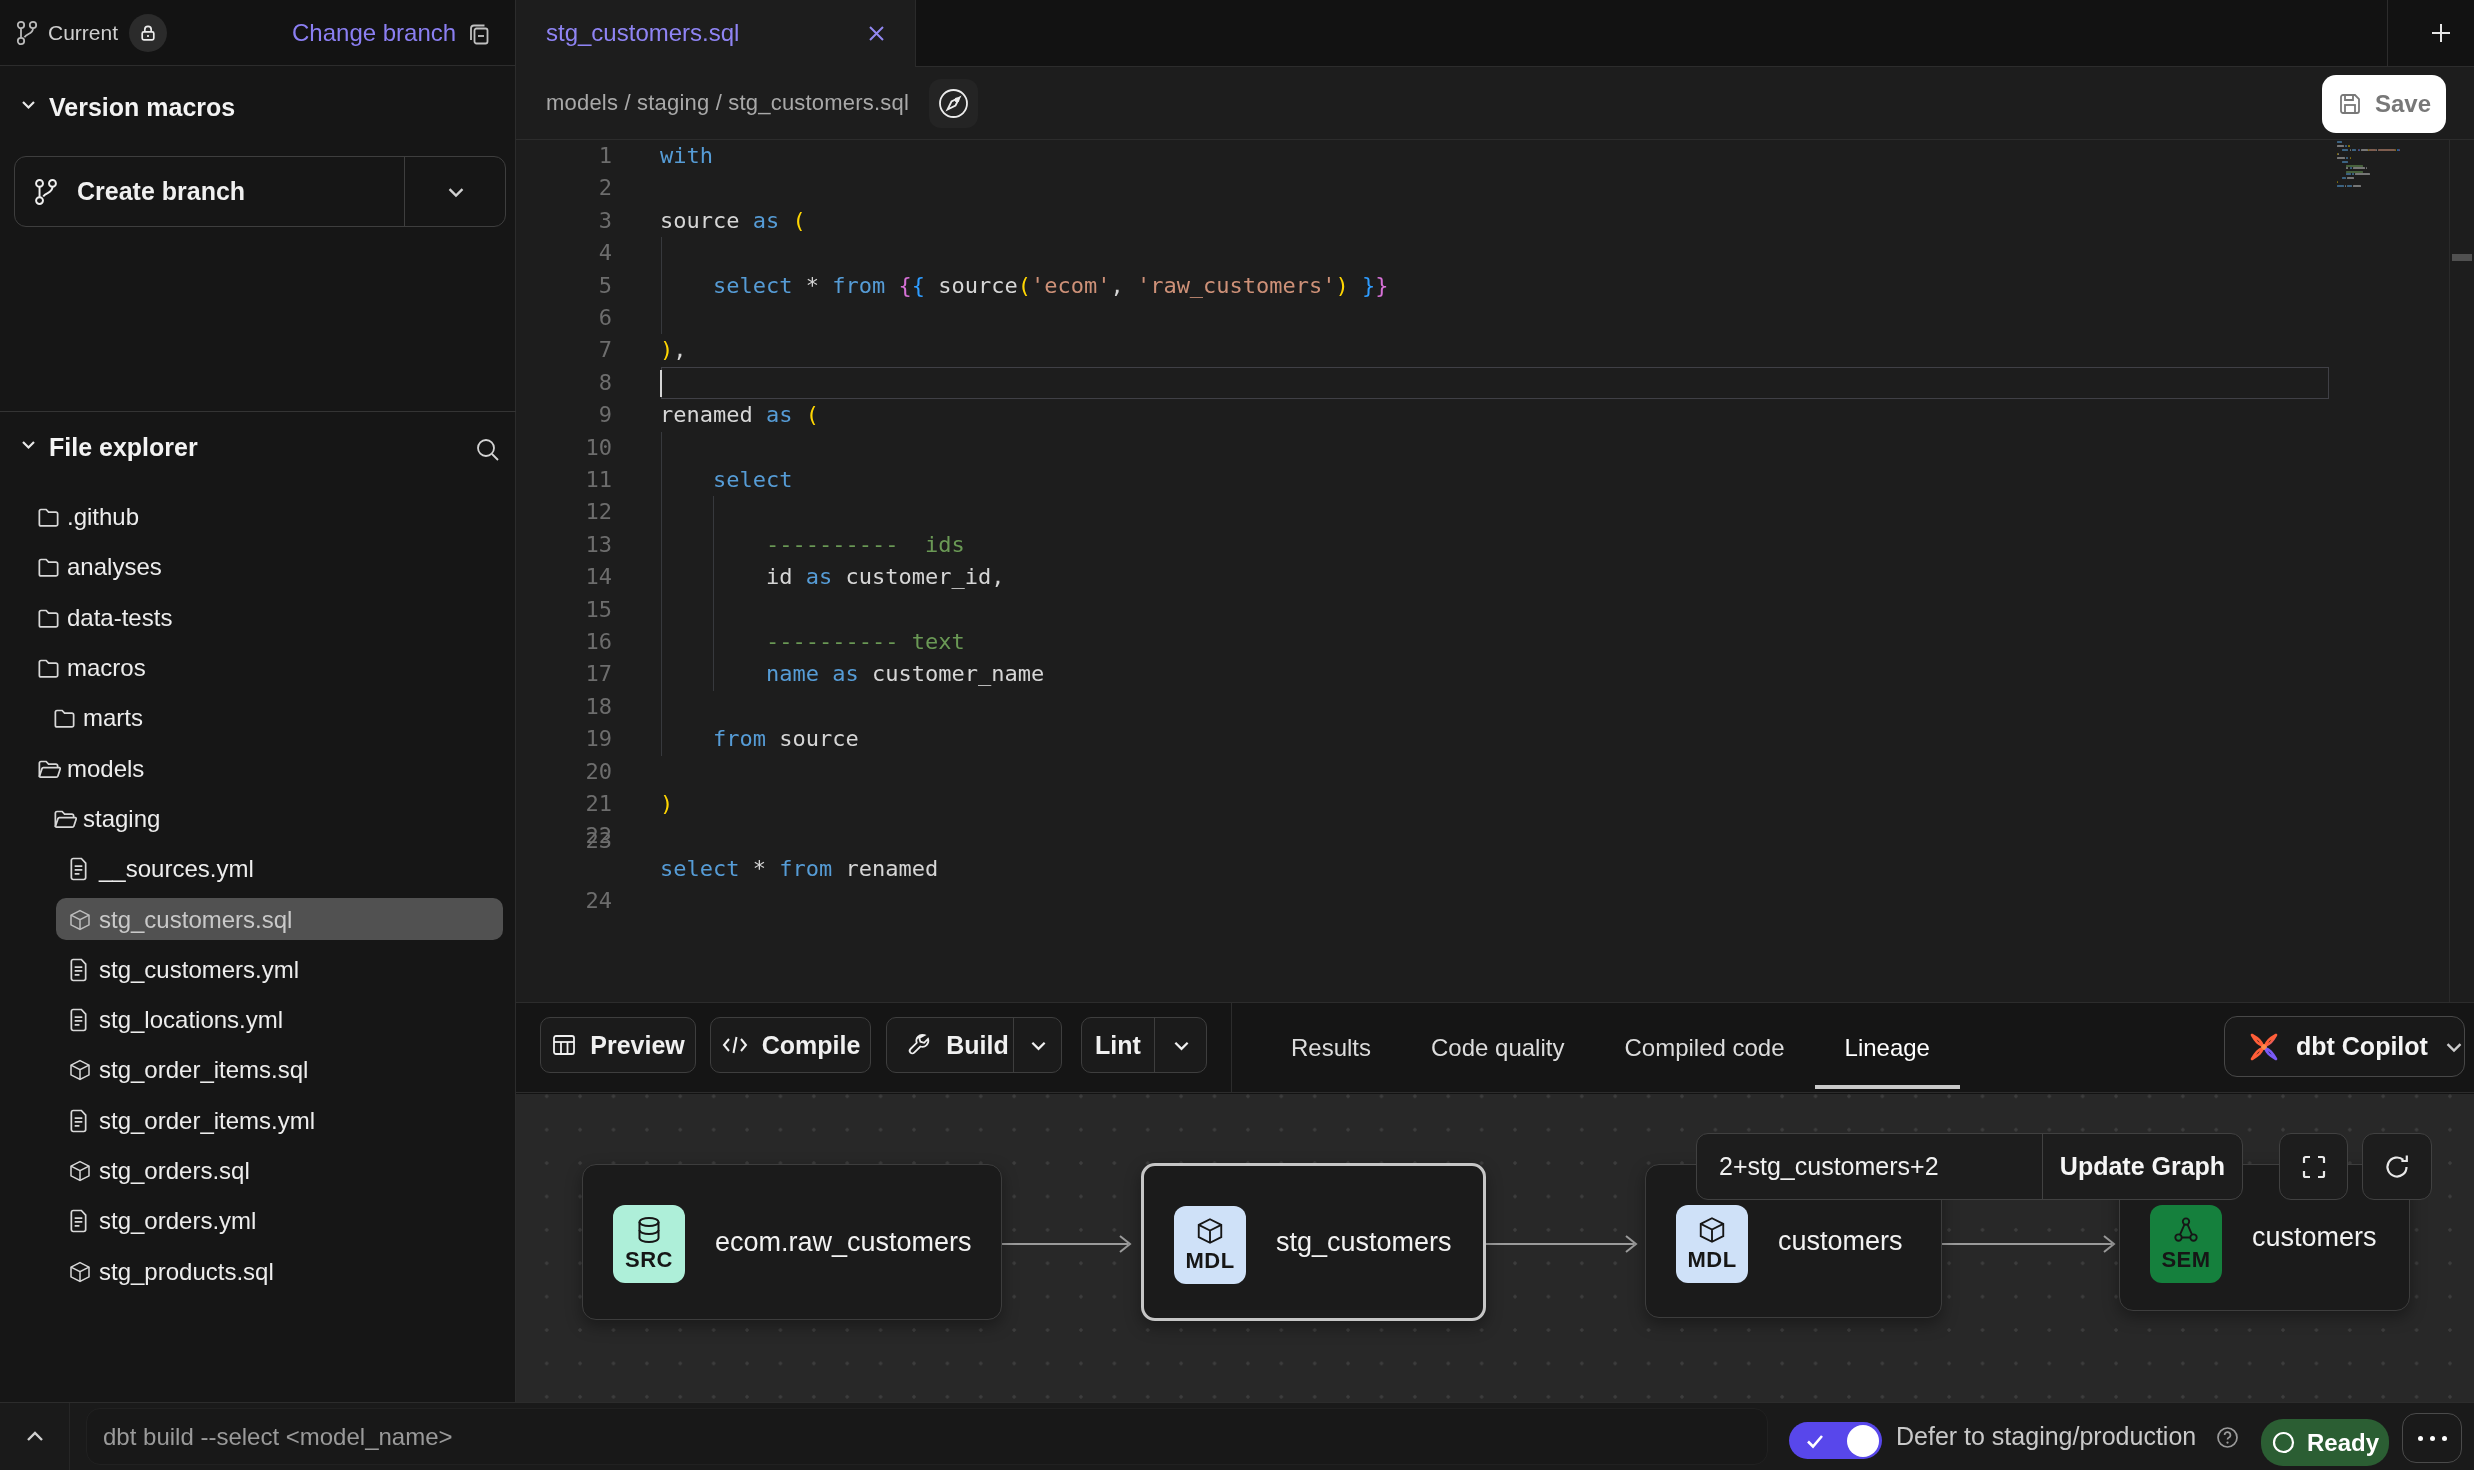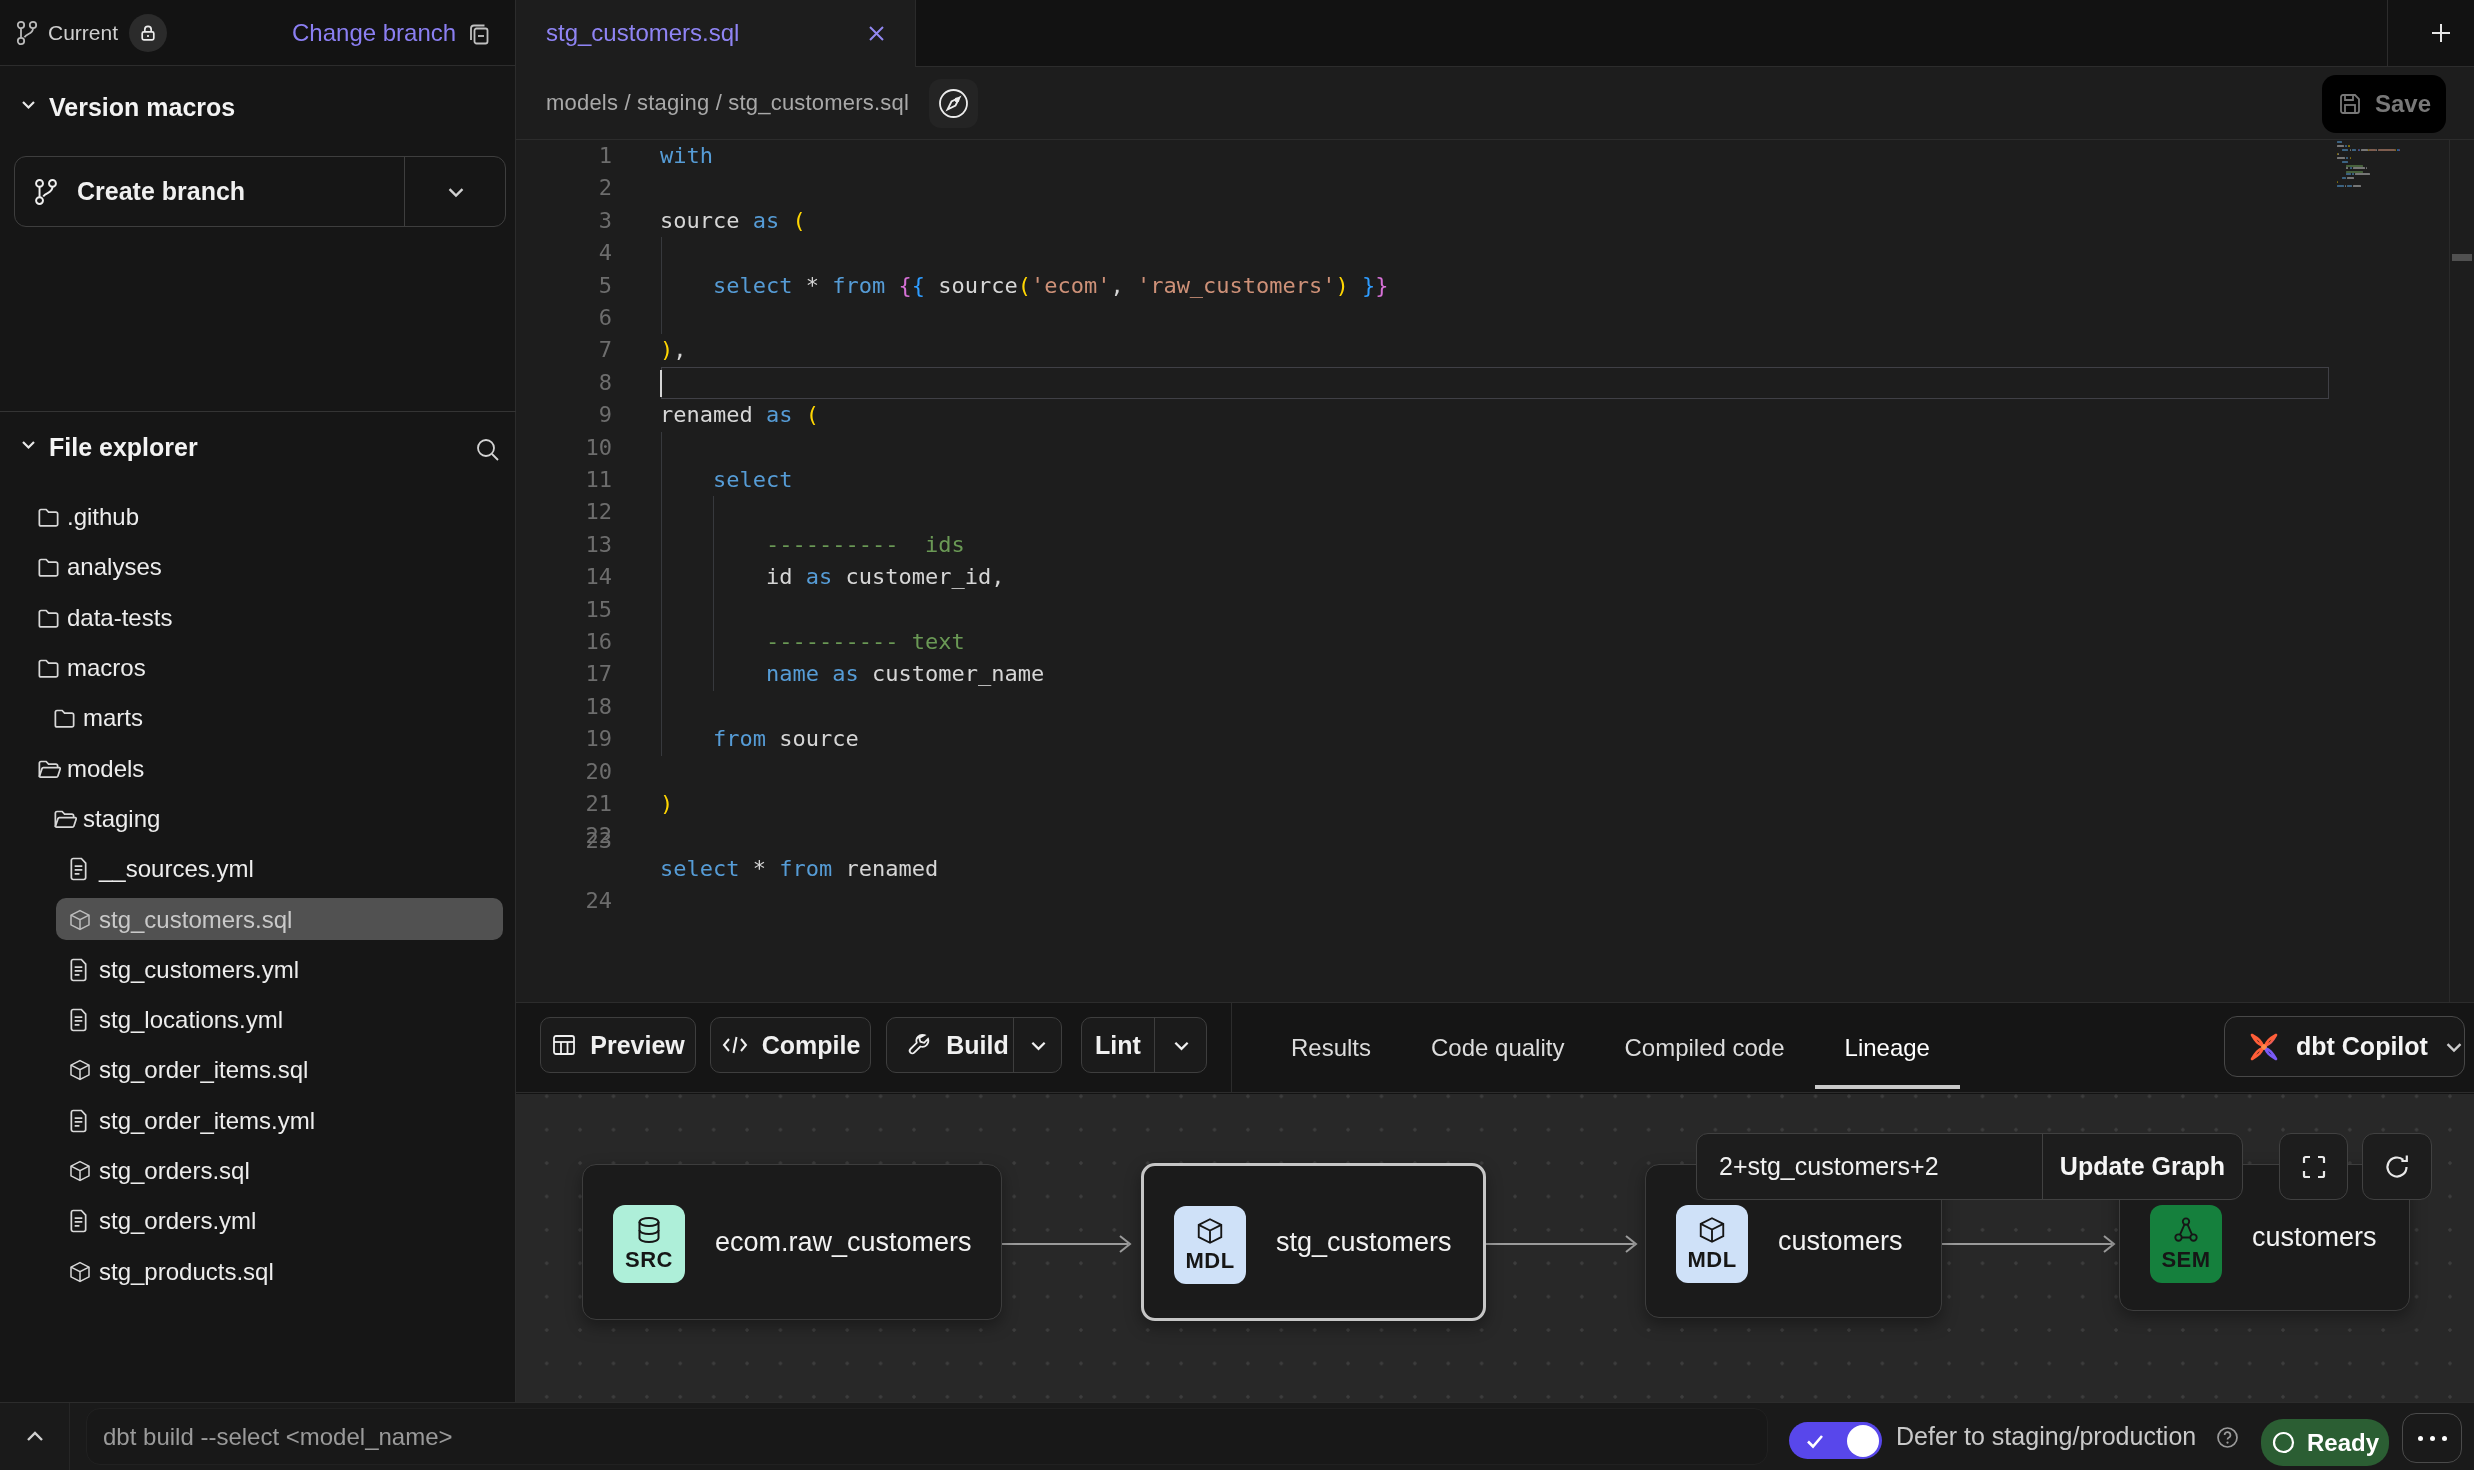--- a/index.html
+++ b/index.html
@@ -59,21 +59,21 @@
   .tab-active{position:absolute;left:0;top:0;width:400px;height:67px;background:var(--bg-editor);border-right:1px solid #2A2A2A;cursor:pointer;}
   .tab-title{position:absolute;left:30px;top:0;height:66px;line-height:66px;font-size:24px;font-weight:500;color:#8F84F4;}
   .tab-close{position:absolute;left:348px;top:21px;width:24px;height:24px;color:#9288F0;display:flex;align-items:center;justify-content:center;cursor:pointer;}
   .tab-sep{position:absolute;left:1871px;top:0;width:1px;height:66px;background:var(--border);}
   .tab-plus{position:absolute;left:1892px;top:10px;width:66px;height:46px;display:flex;align-items:center;justify-content:center;color:#E6E6E6;cursor:pointer;}
 
   
   .crumbbar{position:absolute;left:516px;top:67px;width:1958px;height:73px;background:var(--bg-editor);border-bottom:1px solid var(--border);}
   .crumb-text{position:absolute;left:30px;top:0;height:72px;line-height:72px;font-size:22px;color:#A9A9A9;letter-spacing:.2px;}
   .crumb-compass{position:absolute;left:413px;top:12px;width:49px;height:49px;border-radius:12px;background:#242424;display:flex;align-items:center;justify-content:center;color:#ECECEC;cursor:pointer;}
-  .save-btn{position:absolute;left:1806px;top:8px;width:124px;height:58px;border-radius:14px;background:#000000;display:flex;align-items:center;justify-content:center;gap:12px;color:#787878;cursor:default;}
+  .save-btn{position:absolute;left:1806px;top:8px;width:124px;height:58px;border-radius:14px;background:#ffffff;display:flex;align-items:center;justify-content:center;gap:12px;color:#787878;cursor:default;}
   .save-label{font-size:24px;font-weight:600;}
 
   
   .editor{position:absolute;left:516px;top:140px;width:1958px;height:862px;background:var(--bg-editor);overflow:hidden;}
   .gutter{position:absolute;left:0;top:0;width:96px;}
   .gutter .ln{position:absolute;right:0;width:96px;text-align:right;font-family:var(--mono);font-size:22px;line-height:32.4px;color:#6D6D6D;}
   .codepane{position:absolute;left:144px;top:0;right:0;bottom:0;}
   .codeline{position:absolute;left:0;white-space:pre;font-family:var(--mono);font-size:22px;line-height:32.4px;}
   .tk-kw{color:#569CD6;}
   .tk-id{color:#D6D6D6;}

